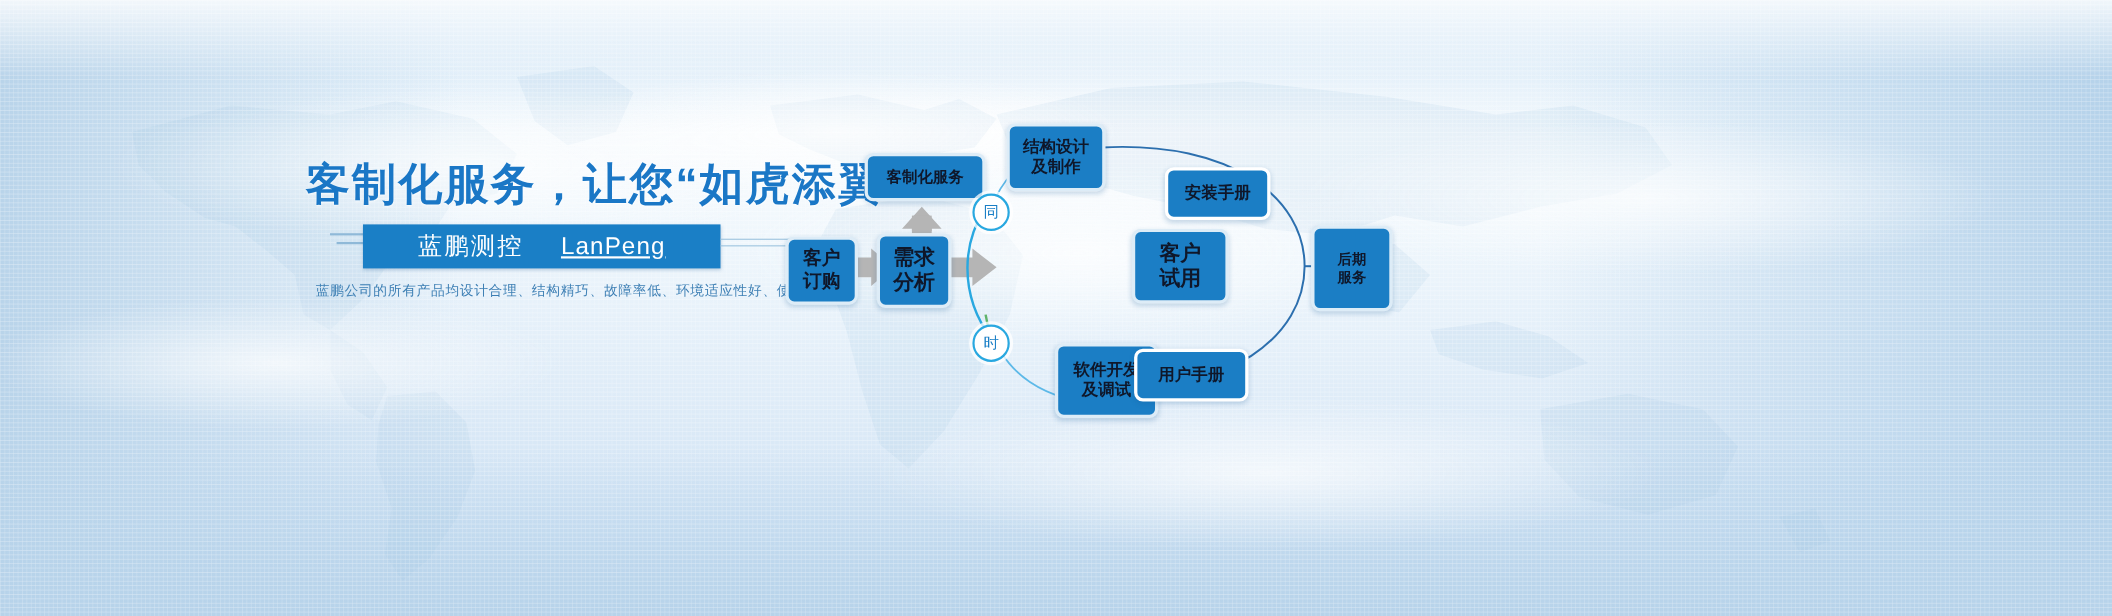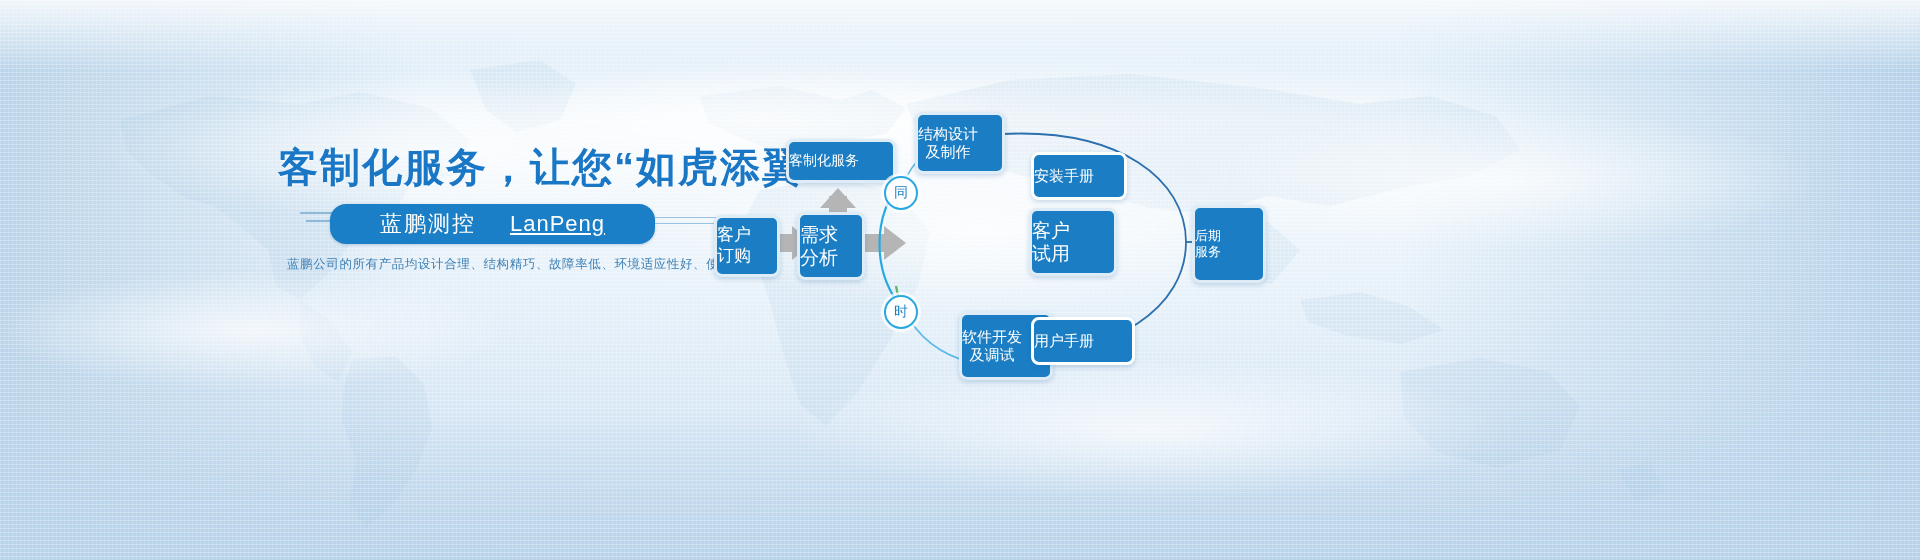--- a/index.html
+++ b/index.html
@@ -56,51 +56,51 @@
   .pillwrap{position:absolute;left:300px;top:204px;width:400px;height:40px;}
   .pill-lines{position:absolute;left:0;top:8px;width:40px;height:24px;}
   .pill-lines i{display:block;height:2px;background:#8fb9d8;margin-bottom:6px;}
   .pill-lines i:nth-child(1){width:40px;}
   .pill-lines i:nth-child(2){width:34px;margin-left:6px;}
   .pill{
     position:absolute;left:30px;top:0;height:40px;width:325px;
     background:#1a7fc6;
     display:flex;align-items:center;justify-content:center;gap:34px;
     box-shadow:0 1px 3px rgba(20,80,140,.25);
-    border-radius:16px;
   }
   .pill span{color:#ffffff;font-size:22px;letter-spacing:2px;}
   .pill .en{font-size:22px;letter-spacing:1px;text-decoration:underline;}
   .pill-tail{position:absolute;left:355px;top:13px;width:70px;height:14px;}
   .pill-tail i{display:block;height:1px;background:#9cc3de;margin-bottom:5px;width:70px;}
 
   .desc1{
     position:absolute;left:287px;top:256px;
     font-size:12.5px;color:#3d7fb4;letter-spacing:.6px;white-space:nowrap;
   }
   .desc2{
     position:absolute;left:300px;top:278px;
     font-size:12.5px;color:#3d7fb4;letter-spacing:.6px;white-space:nowrap;
   }
 
   
   .flow{position:absolute;left:0;top:0;width:1920px;height:560px;}
   .node{
-    position:absolute;background:#1b7ec5;border-radius:8px;color:#ffffff;
-    display:flex;align-items:center;justify-content:flex-start;text-align:center;
+    position:absolute;background:#1b7ec5;border-radius:8px;color:#0f172a;
+    display:flex;align-items:center;justify-content:center;text-align:center;
     line-height:1.22;box-shadow:0 2px 5px rgba(25,90,150,.22);
     border:3px solid rgba(255,255,255,.85);
+    font-weight:bold;
   }
   .node.plain{border:3px solid #ffffff;}
   .n-uda{left:786px;top:139px;width:104px;height:38px;font-size:14px;}
   .n-order{left:714px;top:215px;width:60px;height:56px;font-size:17px;}
   .n-req{left:797px;top:212px;width:62px;height:62px;font-size:19px;}
   .n-struct{left:915px;top:112px;width:84px;height:56px;font-size:15px;}
   .n-soft{left:959px;top:312px;width:88px;height:62px;font-size:15px;}
-  .n-install{left:1031px;top:152px;width:90px;height:42px;font-size:15px;}
+  .n-install{left:1059px;top:152px;width:90px;height:42px;font-size:15px;}
   .n-trial{left:1029px;top:208px;width:82px;height:62px;font-size:19px;}
   .n-manual{left:1031px;top:296px;width:98px;height:42px;font-size:15px;margin-top:21px;}
   .n-after{left:1192px;top:205px;width:68px;height:72px;font-size:13px;}
 
   .badge{
     position:absolute;width:30px;height:30px;border-radius:50%;
     background:#ffffff;border:2px solid #29a8e0;
     display:flex;align-items:center;justify-content:center;
     color:#1a7fc6;font-size:14px;
     box-shadow:0 0 0 3px rgba(255,255,255,.75);

